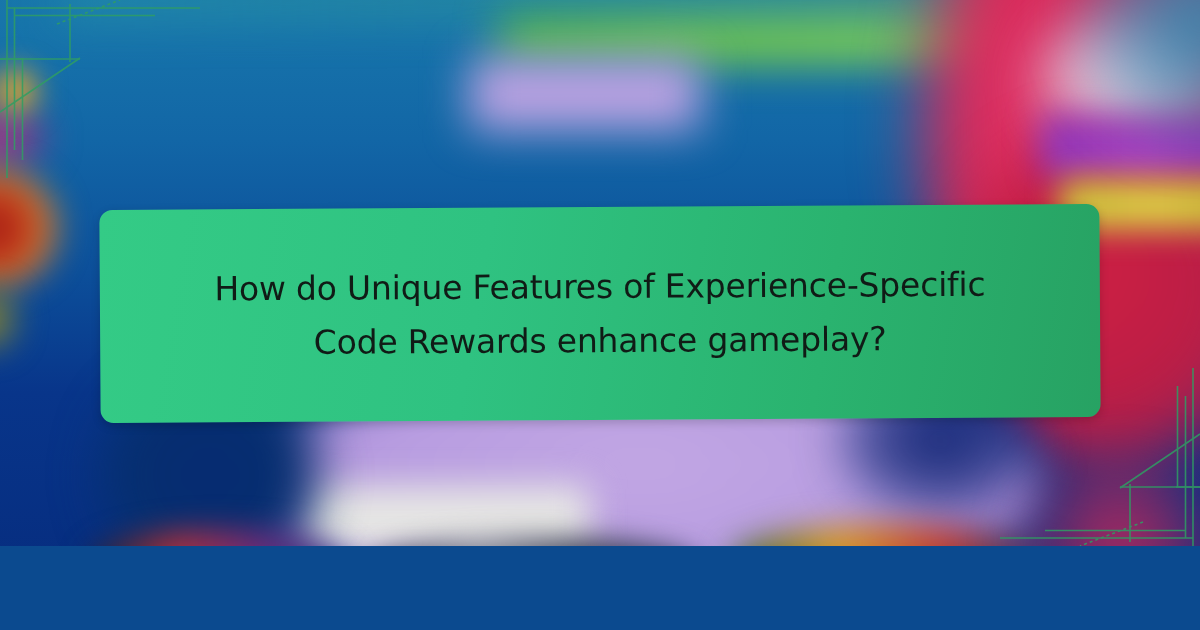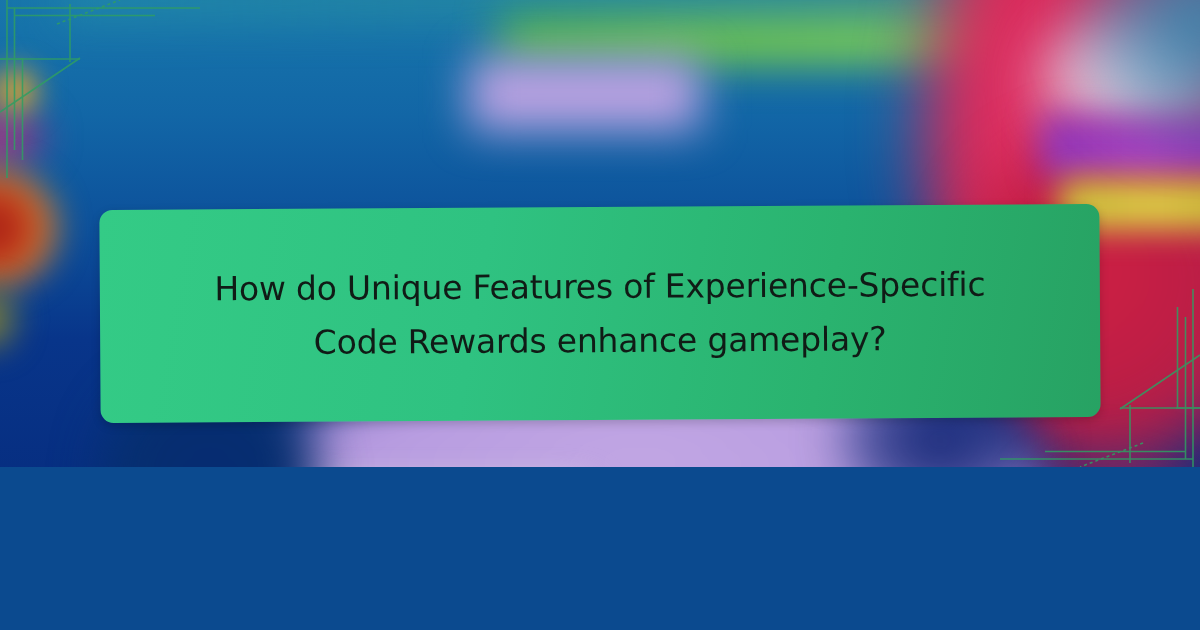--- a/index.html
+++ b/index.html
@@ -7,21 +7,21 @@
 
   html, body {
     width:1200px; height:630px;
     overflow:hidden;
     background:#0b4a8f;
     font-family:"DejaVu Sans", sans-serif;
   }
 
   #stage {
     position:relative;
-    width:1200px; height:467px;
+    width:1200px; height:546px;
     overflow:hidden;
     text-decoration:underline;
   }
 
   
   .bg-layer {
     position:absolute;
     inset:-60px;
     overflow:hidden;
   }

